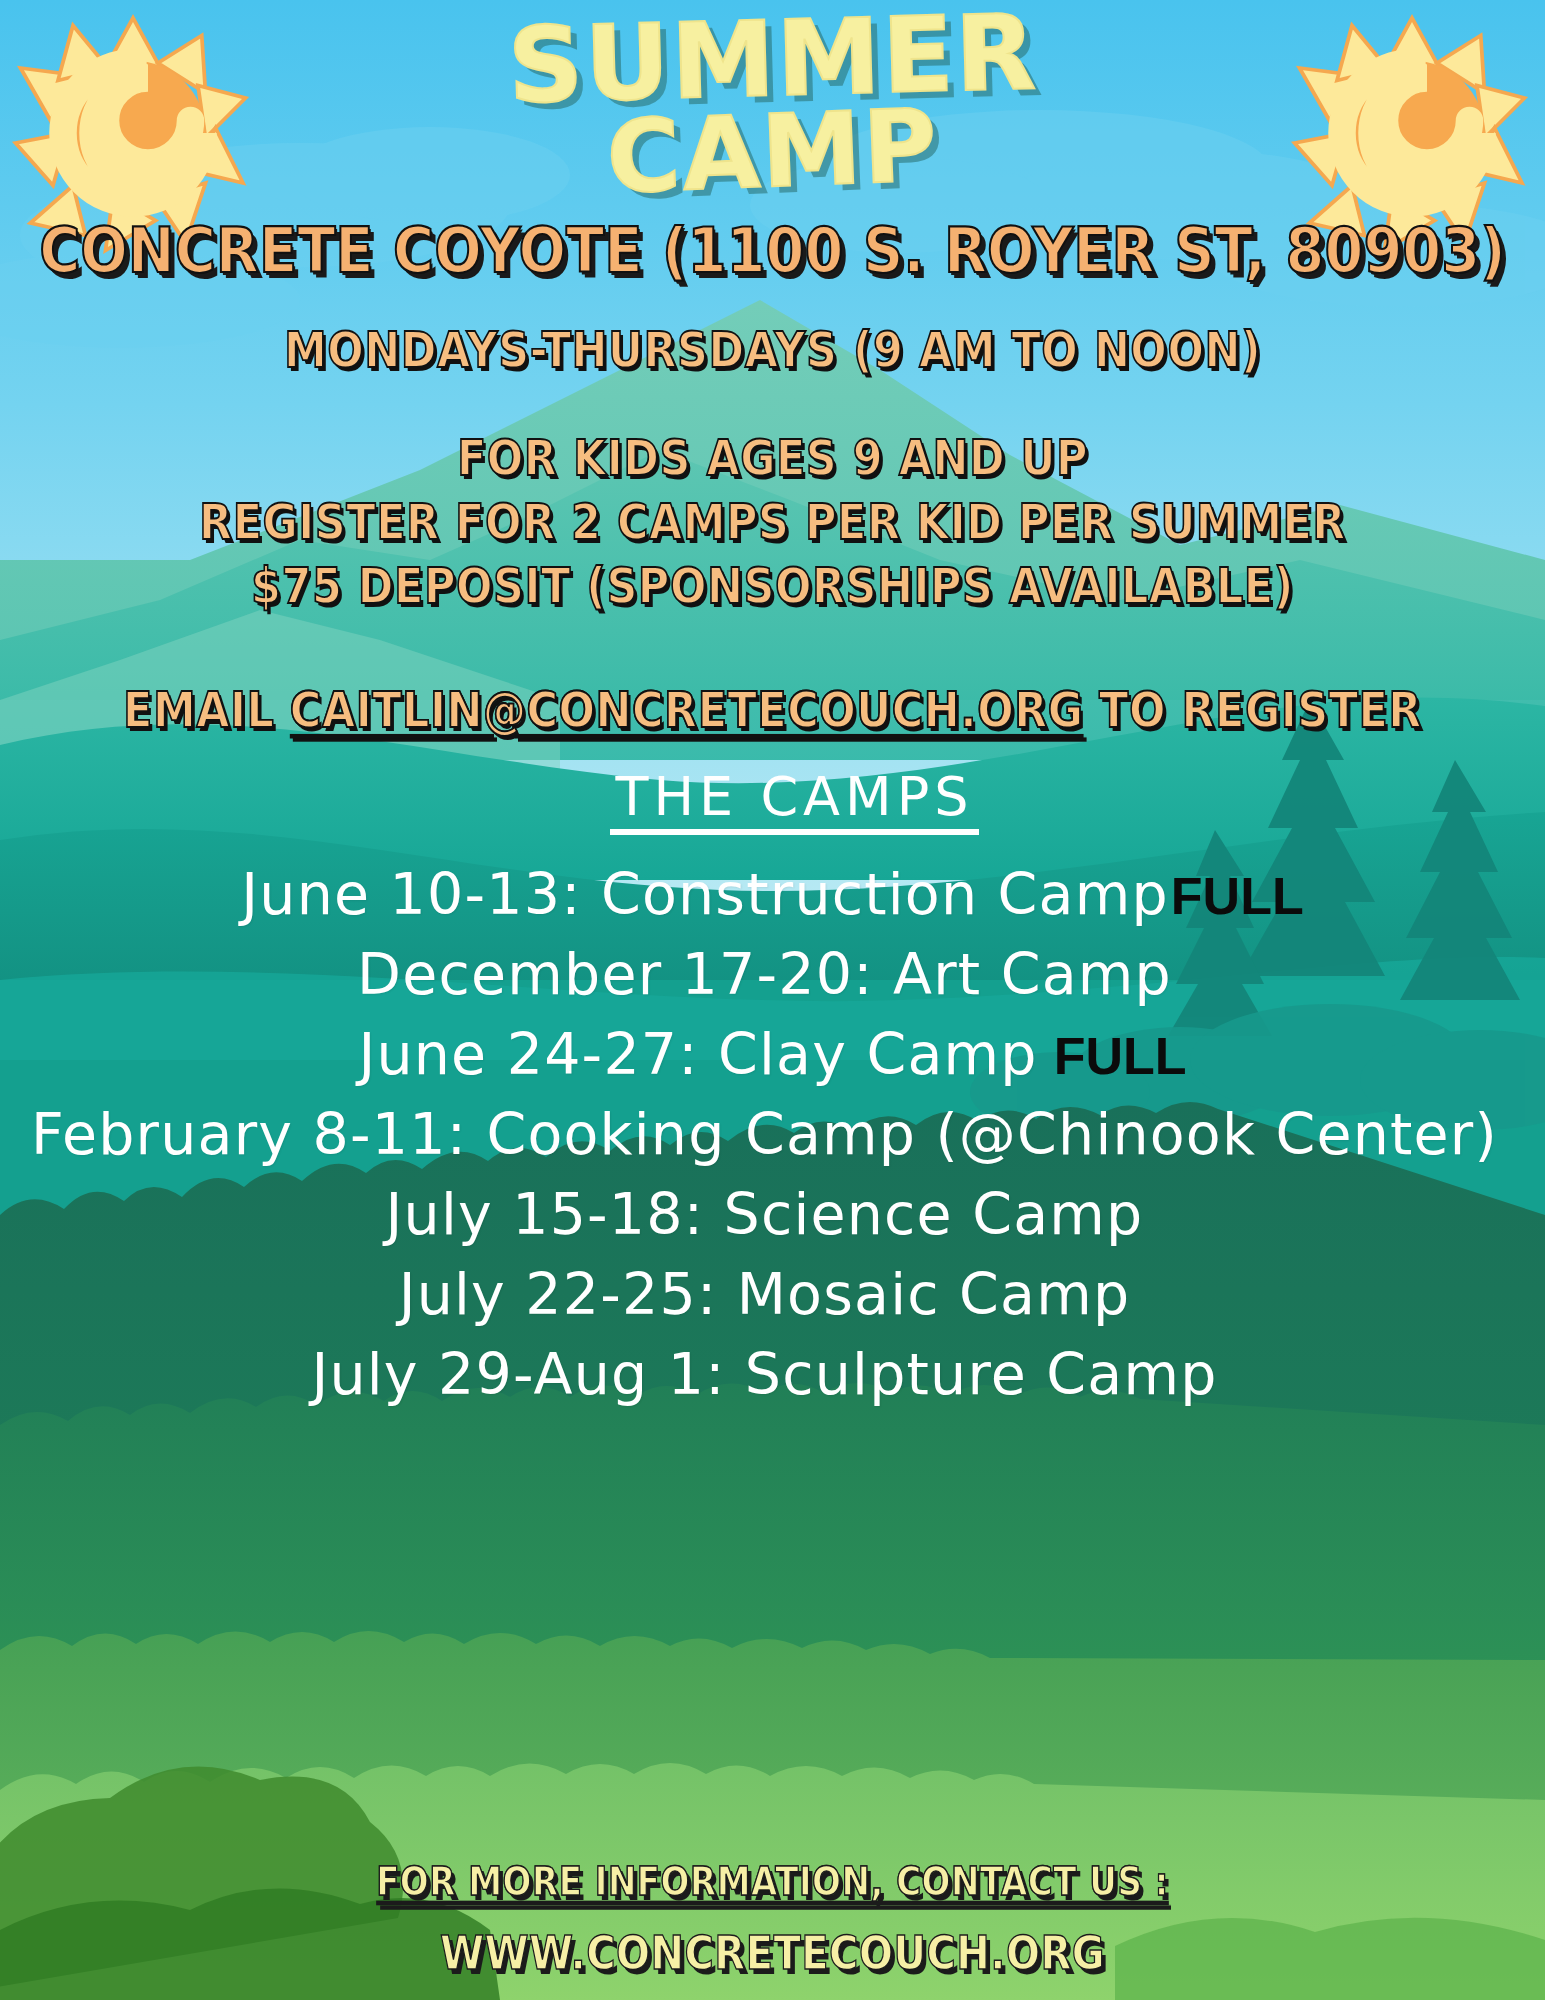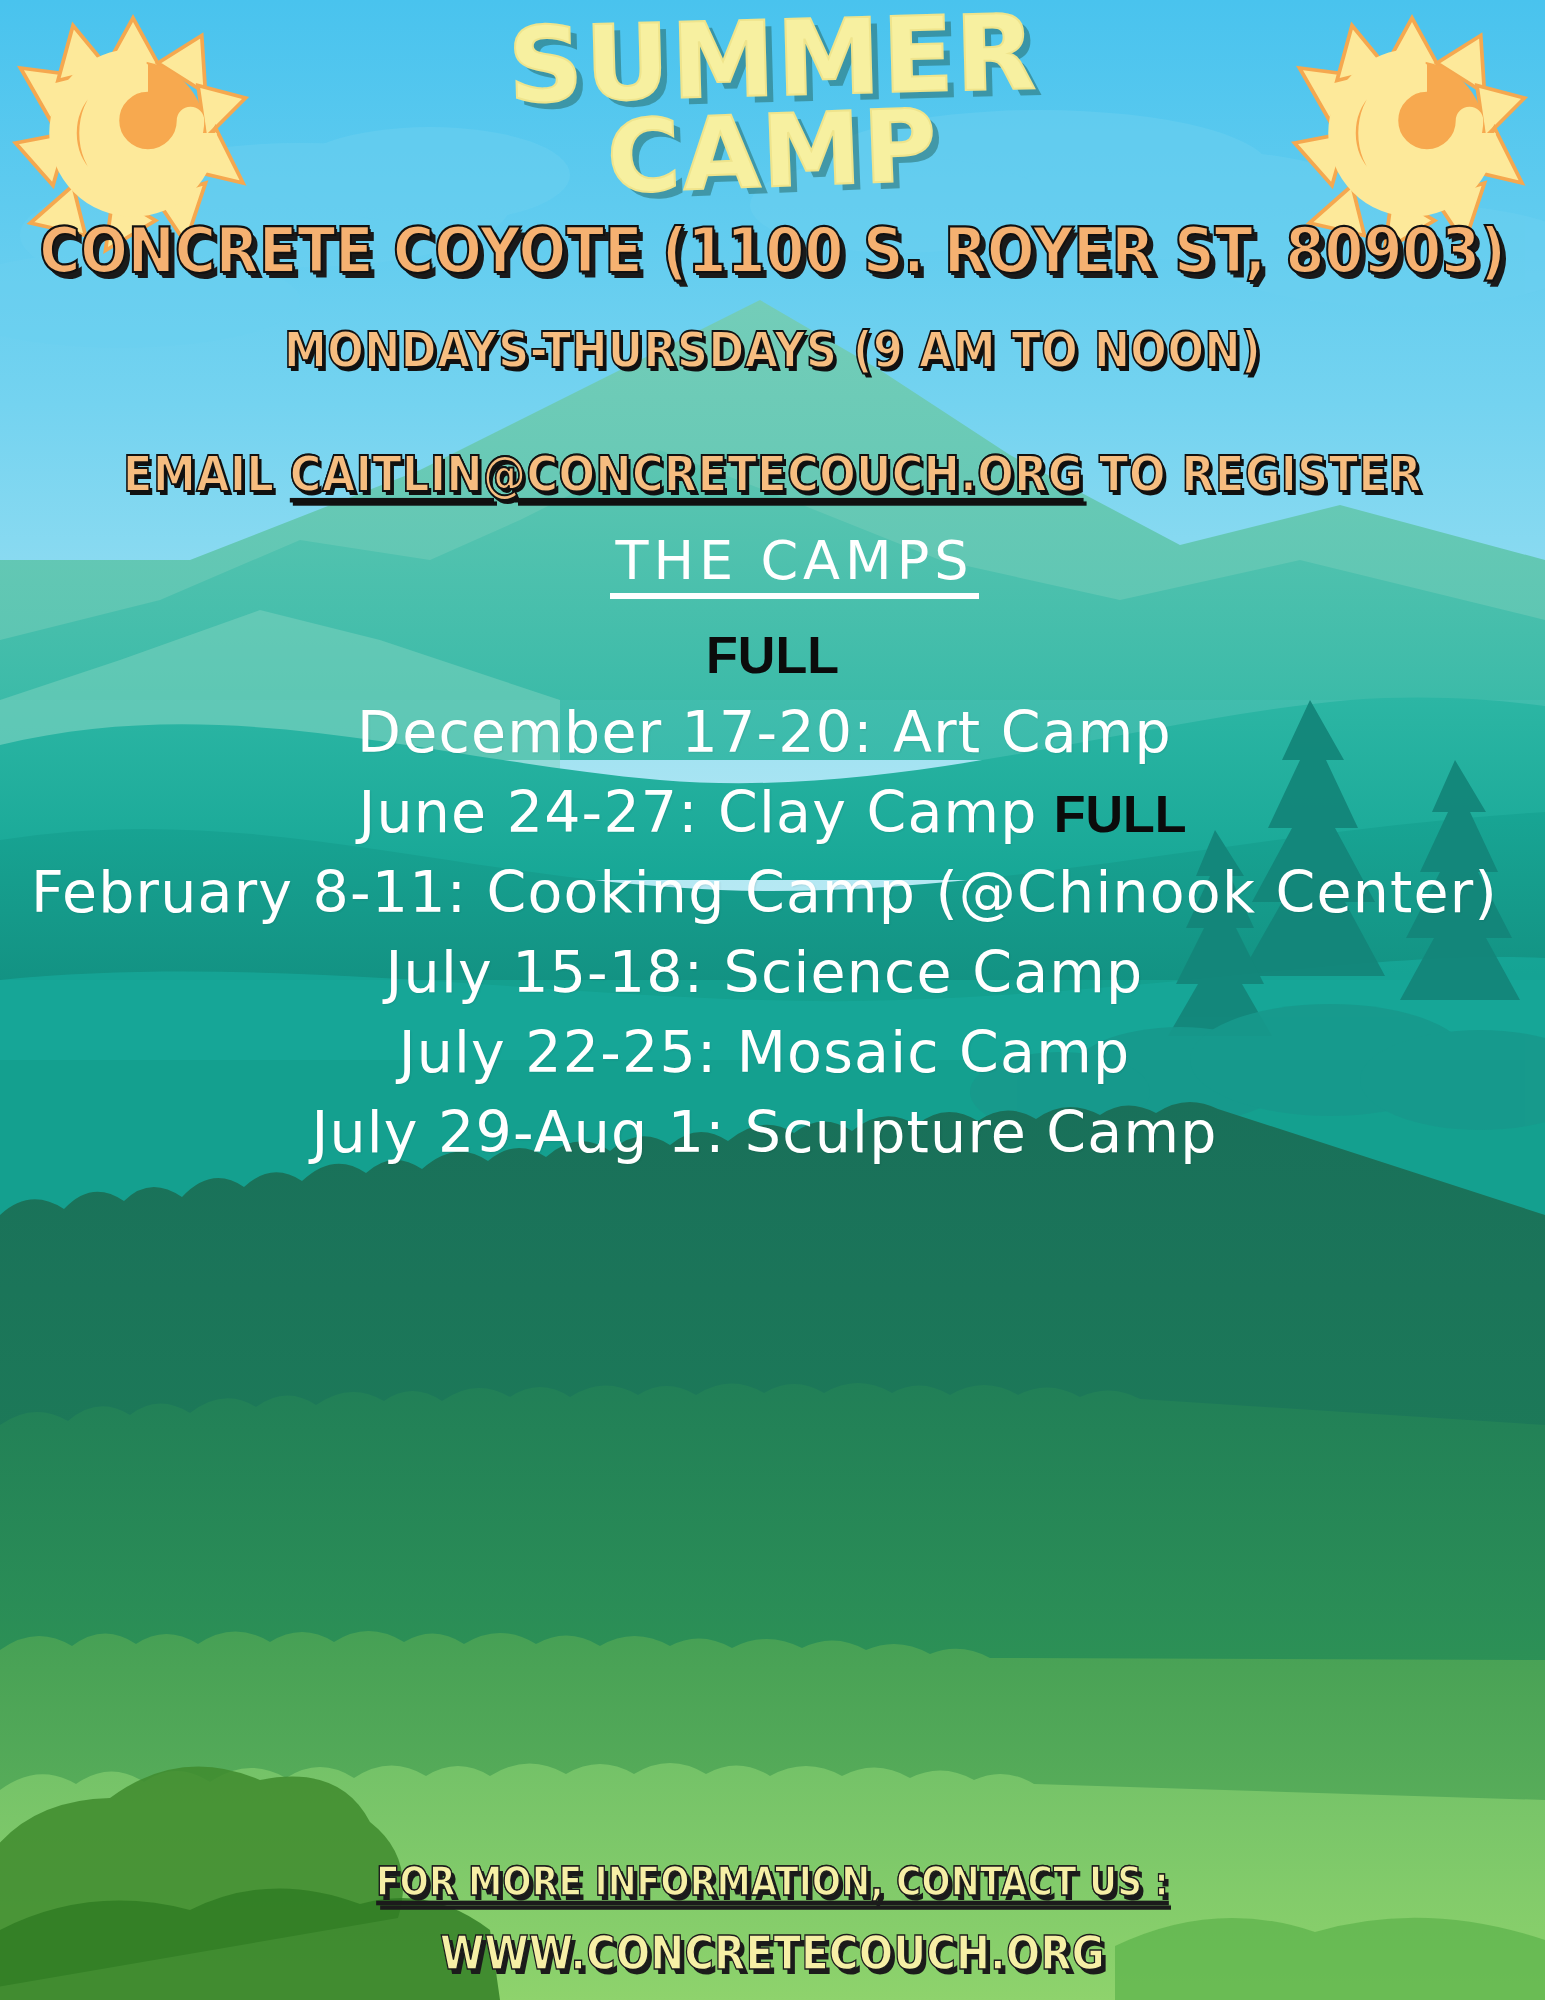--- a/index.html
+++ b/index.html
@@ -309,27 +309,33 @@
 
     <div class="title-block">
       <div class="title-line">SUMMER</div>
       <div class="title-line second">CAMP</div>
     </div>
 
     <div class="orange-head">CONCRETE COYOTE (1100 S. ROYER ST, 80903)</div>
 
     <div class="info-line sched">MONDAYS-THURSDAYS (9 AM TO NOON)</div>
 
+    <div class="info-group">
+      <div class="info-line">FOR KIDS AGES 9 AND UP</div>
+      <div class="info-line">REGISTER FOR 2 CAMPS PER KID PER SUMMER</div>
+      <div class="info-line">$75 DEPOSIT (SPONSORSHIPS AVAILABLE)</div>
+    </div>
 
     <div class="info-line email-line"><span>EMAIL </span><u>CAITLIN@CONCRETECOUCH.ORG</u><span> TO REGISTER</span></div>
 
     <div class="camps-head">THE CAMPS</div>
 
     <div class="camp-list">
       <div class="camp-row tight">
+        <span class="camp-name">June 10-13: Construction Camp</span>
         <span class="full-badge">FULL</span>
       </div>
       <div class="camp-row">
         <span class="camp-name">December 17-20: Art Camp</span>
         <span class="full-badge"></span>
       </div>
       <div class="camp-row">
         <span class="camp-name">June 24-27: Clay Camp</span>
         <span class="full-badge">FULL</span>
       </div>

